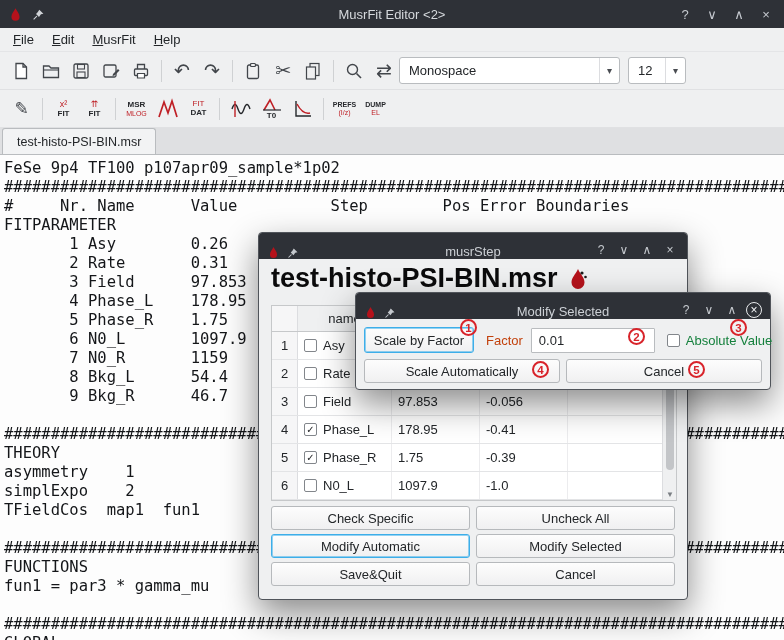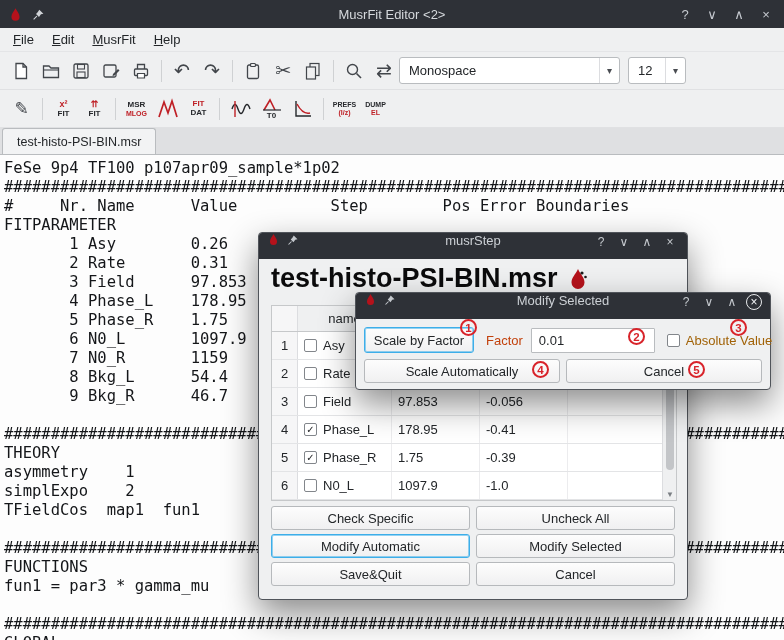--- a/index.html
+++ b/index.html
@@ -23,35 +23,35 @@
   .tbtn { width: 30px; height: 30px; border-radius: 3px; display: flex; align-items: center; justify-content: center; color: #42464b; }
   .tbtn svg { display: block; }
   .glyph-ic { font-size: 19px; line-height: 1; color: #42464b; font-family: "DejaVu Sans", sans-serif; }
   .sep { width: 1px; height: 22px; background: #cfd1d3; margin: 0 5px; }
 
   .combo { height: 27px; background: #ffffff; border: 1px solid #b9bcbf; border-radius: 3px; display: flex; align-items: center; font-size: 13px; color: #232629; }
   .combo .val { padding: 0 9px; flex: 1; white-space: nowrap; }
   .combo .arr { width: 20px; align-self: stretch; display: flex; align-items: center; justify-content: center; border-left: 1px solid #dcdde0; font-size: 10px; color: #4a4d52; }
 
   .tbtn2 { width: 31px; height: 31px; border-radius: 3px; display: flex; flex-direction: column; align-items: center; justify-content: center; line-height: 1; gap: 1px; }
-  .t2-red  { font-weight: bold; font-size: 9px; color: #bf2026; }
+  .t2-red  { font-weight: normal; font-size: 9px; color: #bf2026; }
   .t2-dark { font-weight: bold; font-size: 8px; color: #26282c; }
 
   
   .tabbar { height: 27px; background: #dfe0e2; display: flex; align-items: flex-end; padding-left: 2px; border-bottom: 1px solid #b9bcbf; }
   .tab { height: 26px; background: #f2f3f4; border: 1px solid #b9bcbf; border-bottom: none; border-radius: 3px 3px 0 0; padding: 0 14px; display: flex; align-items: center; font-size: 12.5px; color: #232629; }
 
   
   .editor { position: absolute; top: 155px; left: 0; right: 0; bottom: 0; background: #fdfdfd; color: #141619;
             font-family: "DejaVu Sans Mono", "Liberation Mono", monospace; font-size: 15.5px; padding-top: 4px; overflow: hidden; }
   .editor .ln { height: 19px; line-height: 19px; white-space: pre; padding-left: 4px; overflow: hidden; }
 
   
   .dialog { position: absolute; background: #eff0f1; border: 1px solid #50545a; border-radius: 4px; box-shadow: 0 14px 34px rgba(0,0,0,0.45); }
-  .dlg-title { height: 26px; background: #2e3137; border-radius: 3px 3px 0 0; display: flex; align-items: flex-start; padding: 0 8px; position: relative; color: #ccd0d5; }
+  .dlg-title { height: 26px; background: #2e3137; border-radius: 3px 3px 0 0; display: flex; align-items: flex-end; padding: 0 8px; position: relative; color: #ccd0d5; }
   .dlg-title .dt { position: absolute; left: 0; right: 0; text-align: center; font-size: 13px; }
   .dlg-left  { display: flex; gap: 7px; align-items: center; z-index: 1; }
   .dlg-right { margin-left: auto; display: flex; gap: 5px; align-items: center; z-index: 1; }
   .dlg-ctrl { width: 18px; height: 18px; display: flex; align-items: center; justify-content: center; font-size: 12px; color: #c4c8cd; cursor: pointer; }
   .dlg-ctrl.circled { border: 1px solid #e8eaec; border-radius: 50%; width: 16px; height: 16px; color: #f4f6f8; }
 
   .btn { border: 1px solid #b6b9bc; border-radius: 3px; background: linear-gradient(#fdfdfd, #f0f0f1); font-size: 13px; color: #232629; display: flex; align-items: center; justify-content: center; height: 24px; cursor: pointer; white-space: nowrap; }
   .btn.focus { border-color: #3daee9; box-shadow: inset 0 0 0 1px rgba(61,174,233,0.55); }
 
   
@@ -77,21 +77,21 @@
   .ms-rowA { top: 273px; } .ms-rowB { top: 301px; } .ms-rowC { top: 329px; }
   .ms-rowA .btn, .ms-rowB .btn, .ms-rowC .btn { flex: 1; }
 
   
   .md-row1 { position: absolute; top: 34px; left: 8px; right: 4px; height: 26px; display: flex; align-items: center; }
   .md-row2 { position: absolute; top: 66px; left: 8px; right: 8px; height: 24px; display: flex; gap: 6px; }
   .md-row2 .btn { flex: 1; }
   .md-factor-btn { width: 110px; height: 26px; flex: none; }
   .md-label { font-size: 13px; color: #c2410c; margin: 0 8px 0 12px; }
   .text-input { width: 124px; height: 25px; border: 1px solid #b9bcbf; border-radius: 1px; background: #fff; font-family: "Liberation Sans", sans-serif; font-size: 13px; color: #232629; padding: 0 7px; outline: none; }
-  .md-cbwrap { display: flex; align-items: center; gap: 6px; margin-left: 12px; font-size: 13px; color: #a16207; white-space: nowrap; }
+  .md-cbwrap { display: flex; align-items: center; gap: 6px; margin-left: 12px; font-size: 13px; color: #15803d; white-space: nowrap; }
 
   .annot { position: absolute; width: 17px; height: 17px; border: 2px solid #d8232a; border-radius: 50%; color: #d8232a; font-size: 11.5px; font-weight: bold; display: flex; align-items: center; justify-content: center; z-index: 40; background: rgba(255,255,255,0.12); }
 
   .drop-ic svg, .pin-ic svg { display: block; }
 </style>
 </head>
 <body>
 
 <div class="titlebar">
   <div class="tb-left">

